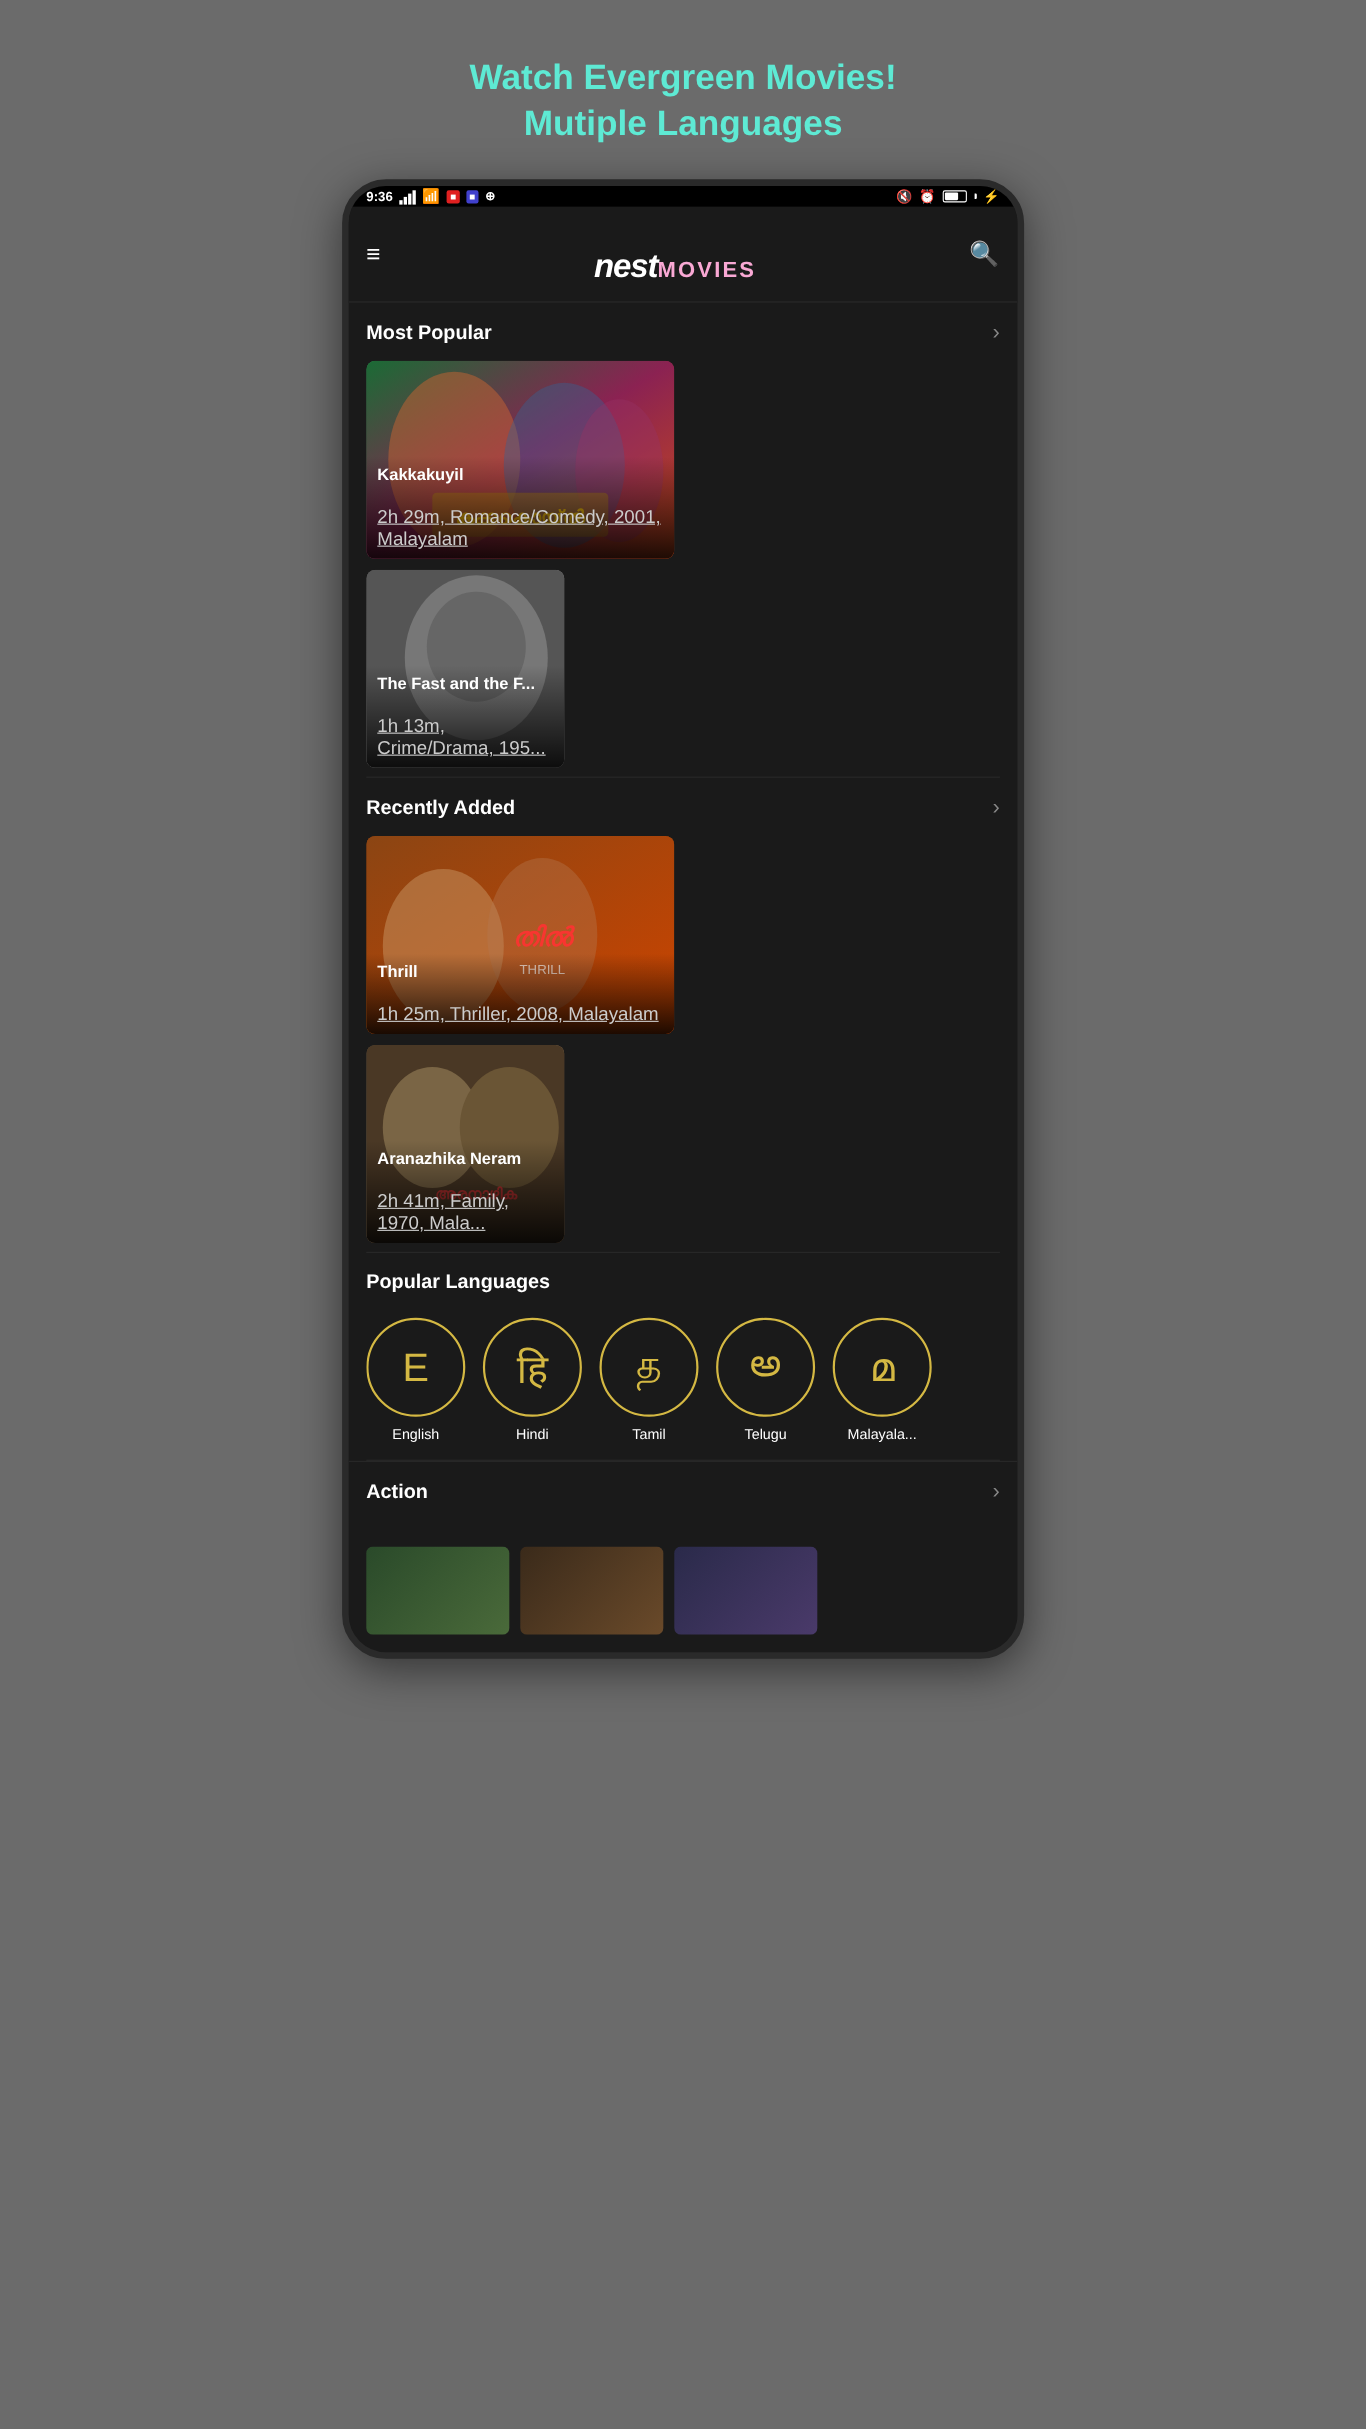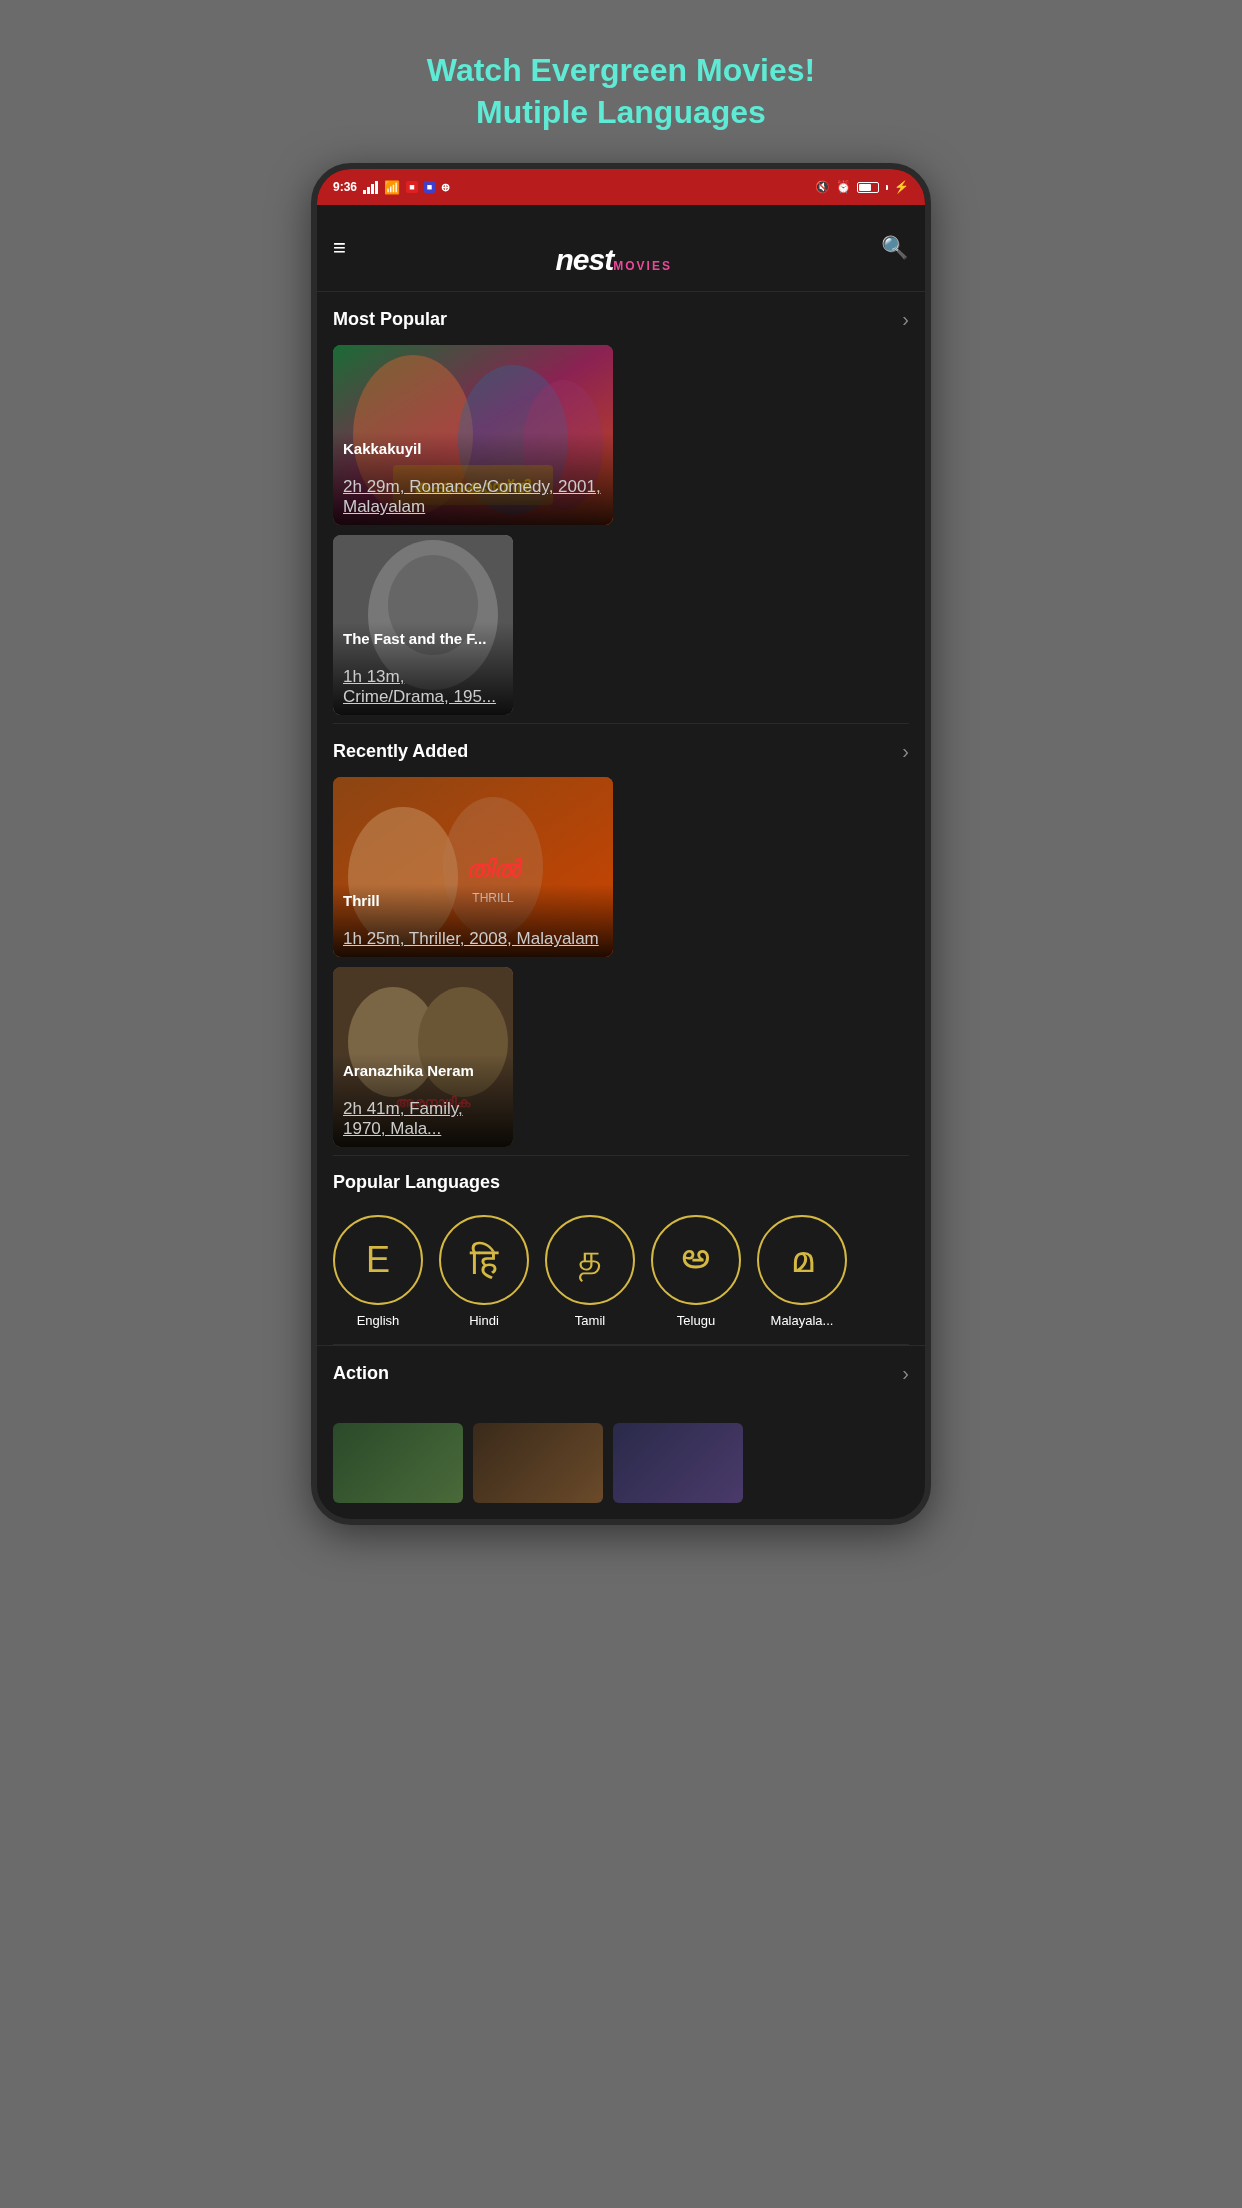--- a/index.html
+++ b/index.html
@@ -28,26 +28,26 @@
       width: 620px;
       background: #1a1a1a;
       border-radius: 40px;
       overflow: hidden;
       box-shadow: 0 10px 40px rgba(0,0,0,0.5);
       border: 6px solid #2a2a2a;
     }
 
     
     .status-bar {
-      background: #b91c1c;
+      background: #000000;
       display: flex;
       justify-content: space-between;
       align-items: center;
       padding: 6px 16px;
-      height: 36px;
+      height: 19px;
     }
     .status-left {
       display: flex;
       align-items: center;
       gap: 6px;
       color: #fff;
       font-size: 12px;
       font-weight: bold;
     }
     .status-right {
@@ -112,22 +112,22 @@
       margin-top: 24px;
     }
     .logo-nest {
       color: #fff;
       font-size: 30px;
       font-weight: bold;
       font-style: italic;
       letter-spacing: -1px;
     }
     .logo-movies {
-      color: #ec4899;
-      font-size: 12px;
+      color: #f9a8d4;
+      font-size: 20px;
       font-weight: bold;
       letter-spacing: 2px;
       text-transform: uppercase;
     }
     .search-icon {
       color: #fff;
       font-size: 22px;
       cursor: pointer;
     }
 

